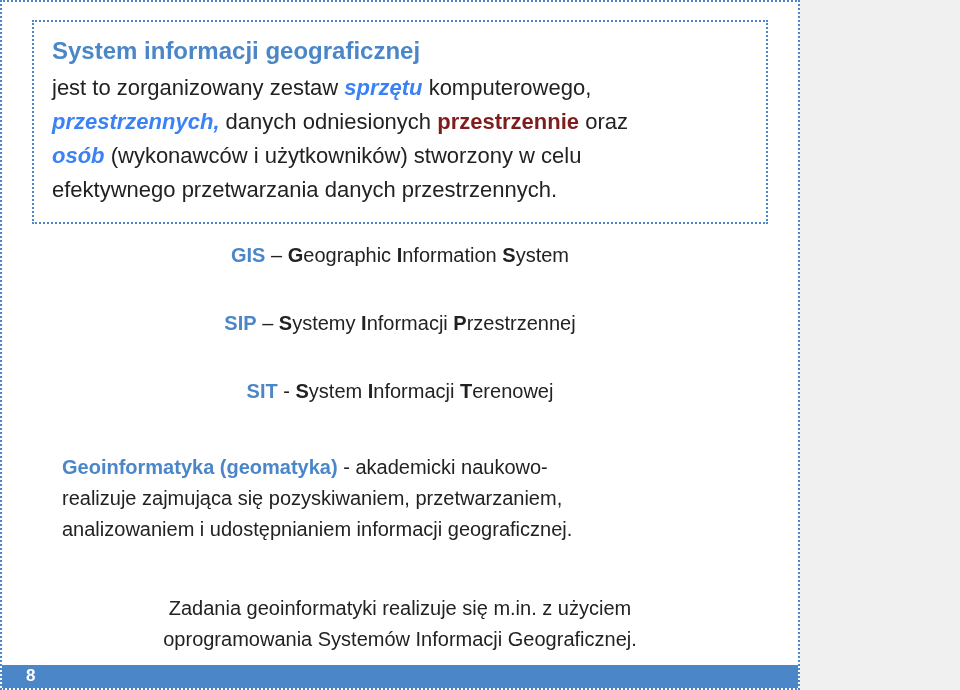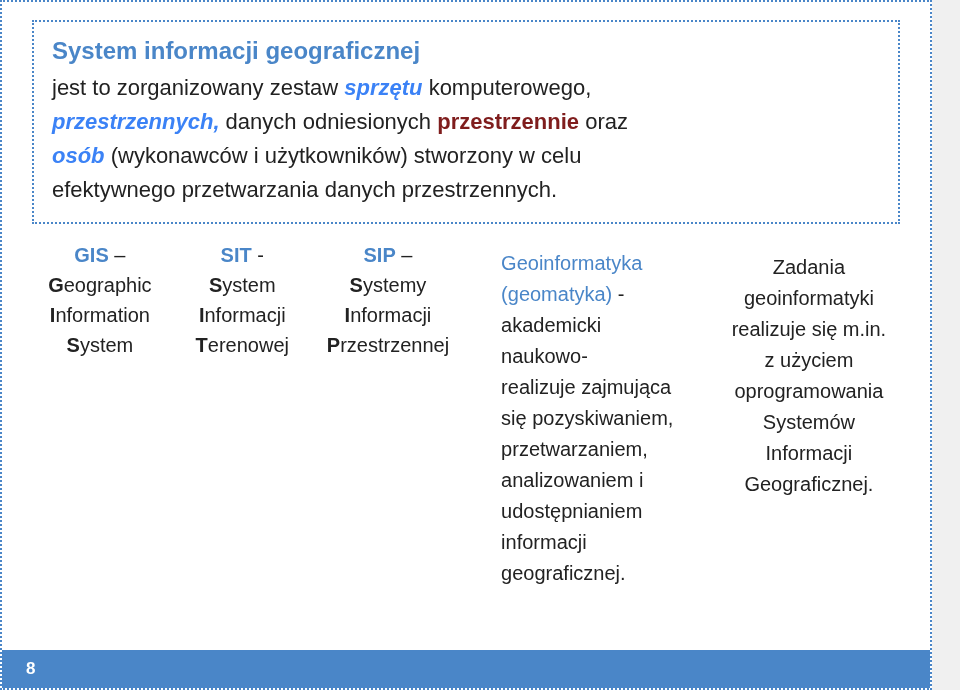--- a/index.html
+++ b/index.html
@@ -10,21 +10,21 @@
 
     body {
       width: 960px;
       height: 690px;
       background: #f0f0f0;
       font-family: Arial, sans-serif;
       overflow: hidden;
     }
 
     .slide {
-      width: 932px;
+      width: 800px;
       height: 690px;
       background: #ffffff;
       position: relative;
       border: 2px dotted #4a86c8;
       display: flex;
       flex-direction: column;
     }
 
     .main-content {
       flex: 1;
@@ -60,21 +60,21 @@
 
     .intro-block .highlight-teal {
       color: #7f1d1d;
       font-weight: bold;
     }
 
     
     .definitions-block {
       flex: 1;
       display: flex;
-      flex-direction: row;
+      flex-direction: column;
       justify-content: flex-start;
       padding: 0 10px;
       font-size: 20px;
       color: #222;
       gap: 32px;
     }
 
     .def-line {
       text-align: center;
       margin-bottom: 6px;
@@ -89,21 +89,21 @@
     .def-geo {
       text-align: left;
       margin-top: 8px;
       margin-bottom: 4px;
       line-height: 1.55;
       padding: 0 20px;
     }
 
     .def-geo .geo-term {
       color: #4a86c8;
-      font-weight: normal;
+      font-weight: bold;
     }
 
     .def-zadania {
       text-align: center;
       margin-top: 12px;
       line-height: 1.55;
       font-size: 20px;
     }
 
     
@@ -150,29 +150,29 @@
 
     <div class="definitions-block">
 
       <div class="def-line">
         <span class="abbr"><span class="bold-u">G</span>IS</span>
         <span> – </span>
         <span><span class="bold-u">G</span>eographic <span class="bold-u">I</span>nformation <span class="bold-u">S</span>ystem</span>
       </div>
 
       <div class="def-line">
+        <span class="abbr"><span class="bold-u">S</span>IP</span>
+        <span> – </span>
+        <span><span class="bold-u">S</span>ystemy <span class="bold-u">I</span>nformacji <span class="bold-u">P</span>rzestrzennej</span>
+      </div>
+
+      <div class="def-line">
         <span class="abbr"><span class="bold-u">S</span>IT</span>
         <span> - </span>
         <span><span class="bold-u">S</span>ystem <span class="bold-u">I</span>nformacji <span class="bold-u">T</span>erenowej</span>
-      </div>
-
-      <div class="def-line">
-        <span class="abbr"><span class="bold-u">S</span>IP</span>
-        <span> – </span>
-        <span><span class="bold-u">S</span>ystemy <span class="bold-u">I</span>nformacji <span class="bold-u">P</span>rzestrzennej</span>
       </div>
 
       <div class="def-geo">
         <span class="geo-term">Geoinformatyka (geomatyka)</span><span> - akademicki naukowo-</span><br>
         <span>realizuje zajmująca się pozyskiwaniem, przetwarzaniem,</span><br>
         <span>analizowaniem i udostępnianiem informacji geograficznej.</span>
       </div>
 
       <div class="def-zadania">
         <span>Zadania geoinformatyki realizuje się m.in. z użyciem</span><br>

